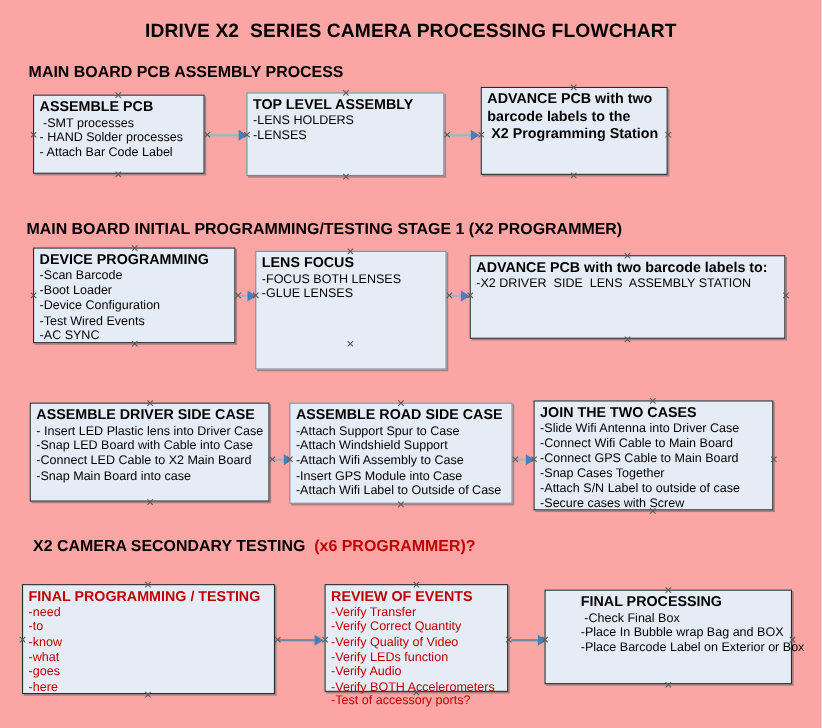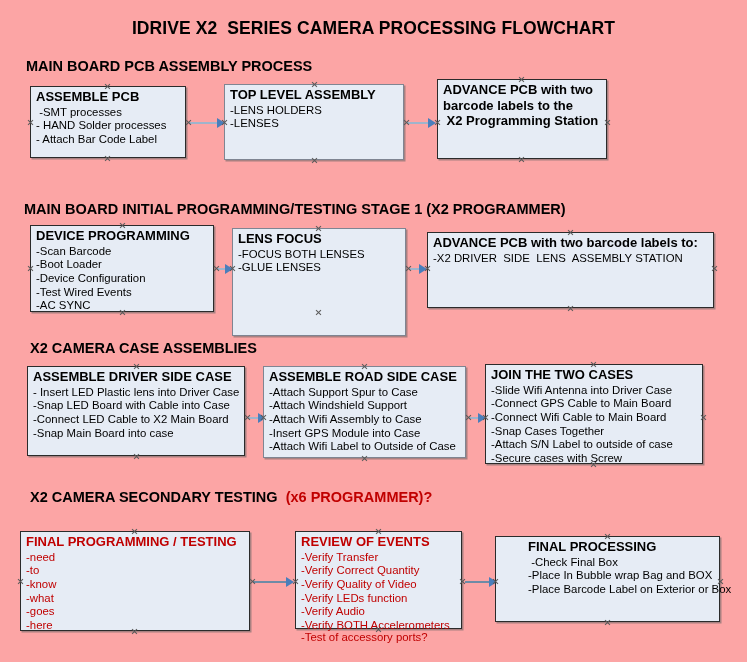--- a/index.html
+++ b/index.html
@@ -192,21 +192,20 @@
 
   <div class="box" style="left:427px; top:232px; width:287px; height:76px;">
     <div class="box-title">ADVANCE PCB with two barcode labels to:</div>
     <div class="box-line">-X2 DRIVER  SIDE  LENS  ASSEMBLY STATION</div>
   </div>
   <div class="hx" style="left:424px; top:265px;"></div>
   <div class="hx" style="left:711px; top:265px;"></div>
   <div class="hx" style="left:567px; top:229px;"></div>
   <div class="hx" style="left:567px; top:305px;"></div>
 
-  <div class="section-title" style="left:30px; top:340px;">X2 CAMERA CASE ASSEMBLIES</div>
 
   <div class="box" style="left:27px; top:366px; width:218px; height:90px;">
     <div class="box-title">ASSEMBLE DRIVER SIDE CASE</div>
     <div class="box-line">- Insert LED Plastic lens into Driver Case</div>
     <div class="box-line">-Snap LED Board with Cable into Case</div>
     <div class="box-line">-Connect LED Cable to X2 Main Board</div>
     <div class="box-line">-Snap Main Board into case</div>
   </div>
   <div class="hx" style="left:133px; top:363px;"></div>
   <div class="hx" style="left:133px; top:453px;"></div>
@@ -227,22 +226,22 @@
   <div class="hx" style="left:361px; top:363px;"></div>
   <div class="hx" style="left:361px; top:455px;"></div>
 
   <div class="conn" style="left:469px; top:417px; width:14px;"></div>
   <div class="arrow" style="left:478px; top:413px;"></div>
   <div class="hx" style="left:465px; top:414px;"></div>
 
   <div class="box" style="left:485px; top:364px; width:218px; height:100px;">
     <div class="box-title">JOIN THE TWO CASES</div>
     <div class="box-line">-Slide Wifi Antenna into Driver Case</div>
+    <div class="box-line">-Connect Wifi Cable to Main Board</div>
     <div class="box-line">-Connect GPS Cable to Main Board</div>
-    <div class="box-line">-Connect Wifi Cable to Main Board</div>
     <div class="box-line">-Snap Cases Together</div>
     <div class="box-line">-Attach S/N Label to outside of case</div>
     <div class="box-line">-Secure cases with Screw</div>
   </div>
   <div class="hx" style="left:482px; top:414px;"></div>
   <div class="hx" style="left:700px; top:414px;"></div>
   <div class="hx" style="left:590px; top:361px;"></div>
   <div class="hx" style="left:590px; top:461px;"></div>
 
   <div class="section-title" style="left:30px; top:489px;"><span>X2 CAMERA SECONDARY TESTING  </span><span class="accent">(x6 PROGRAMMER)?</span></div>

